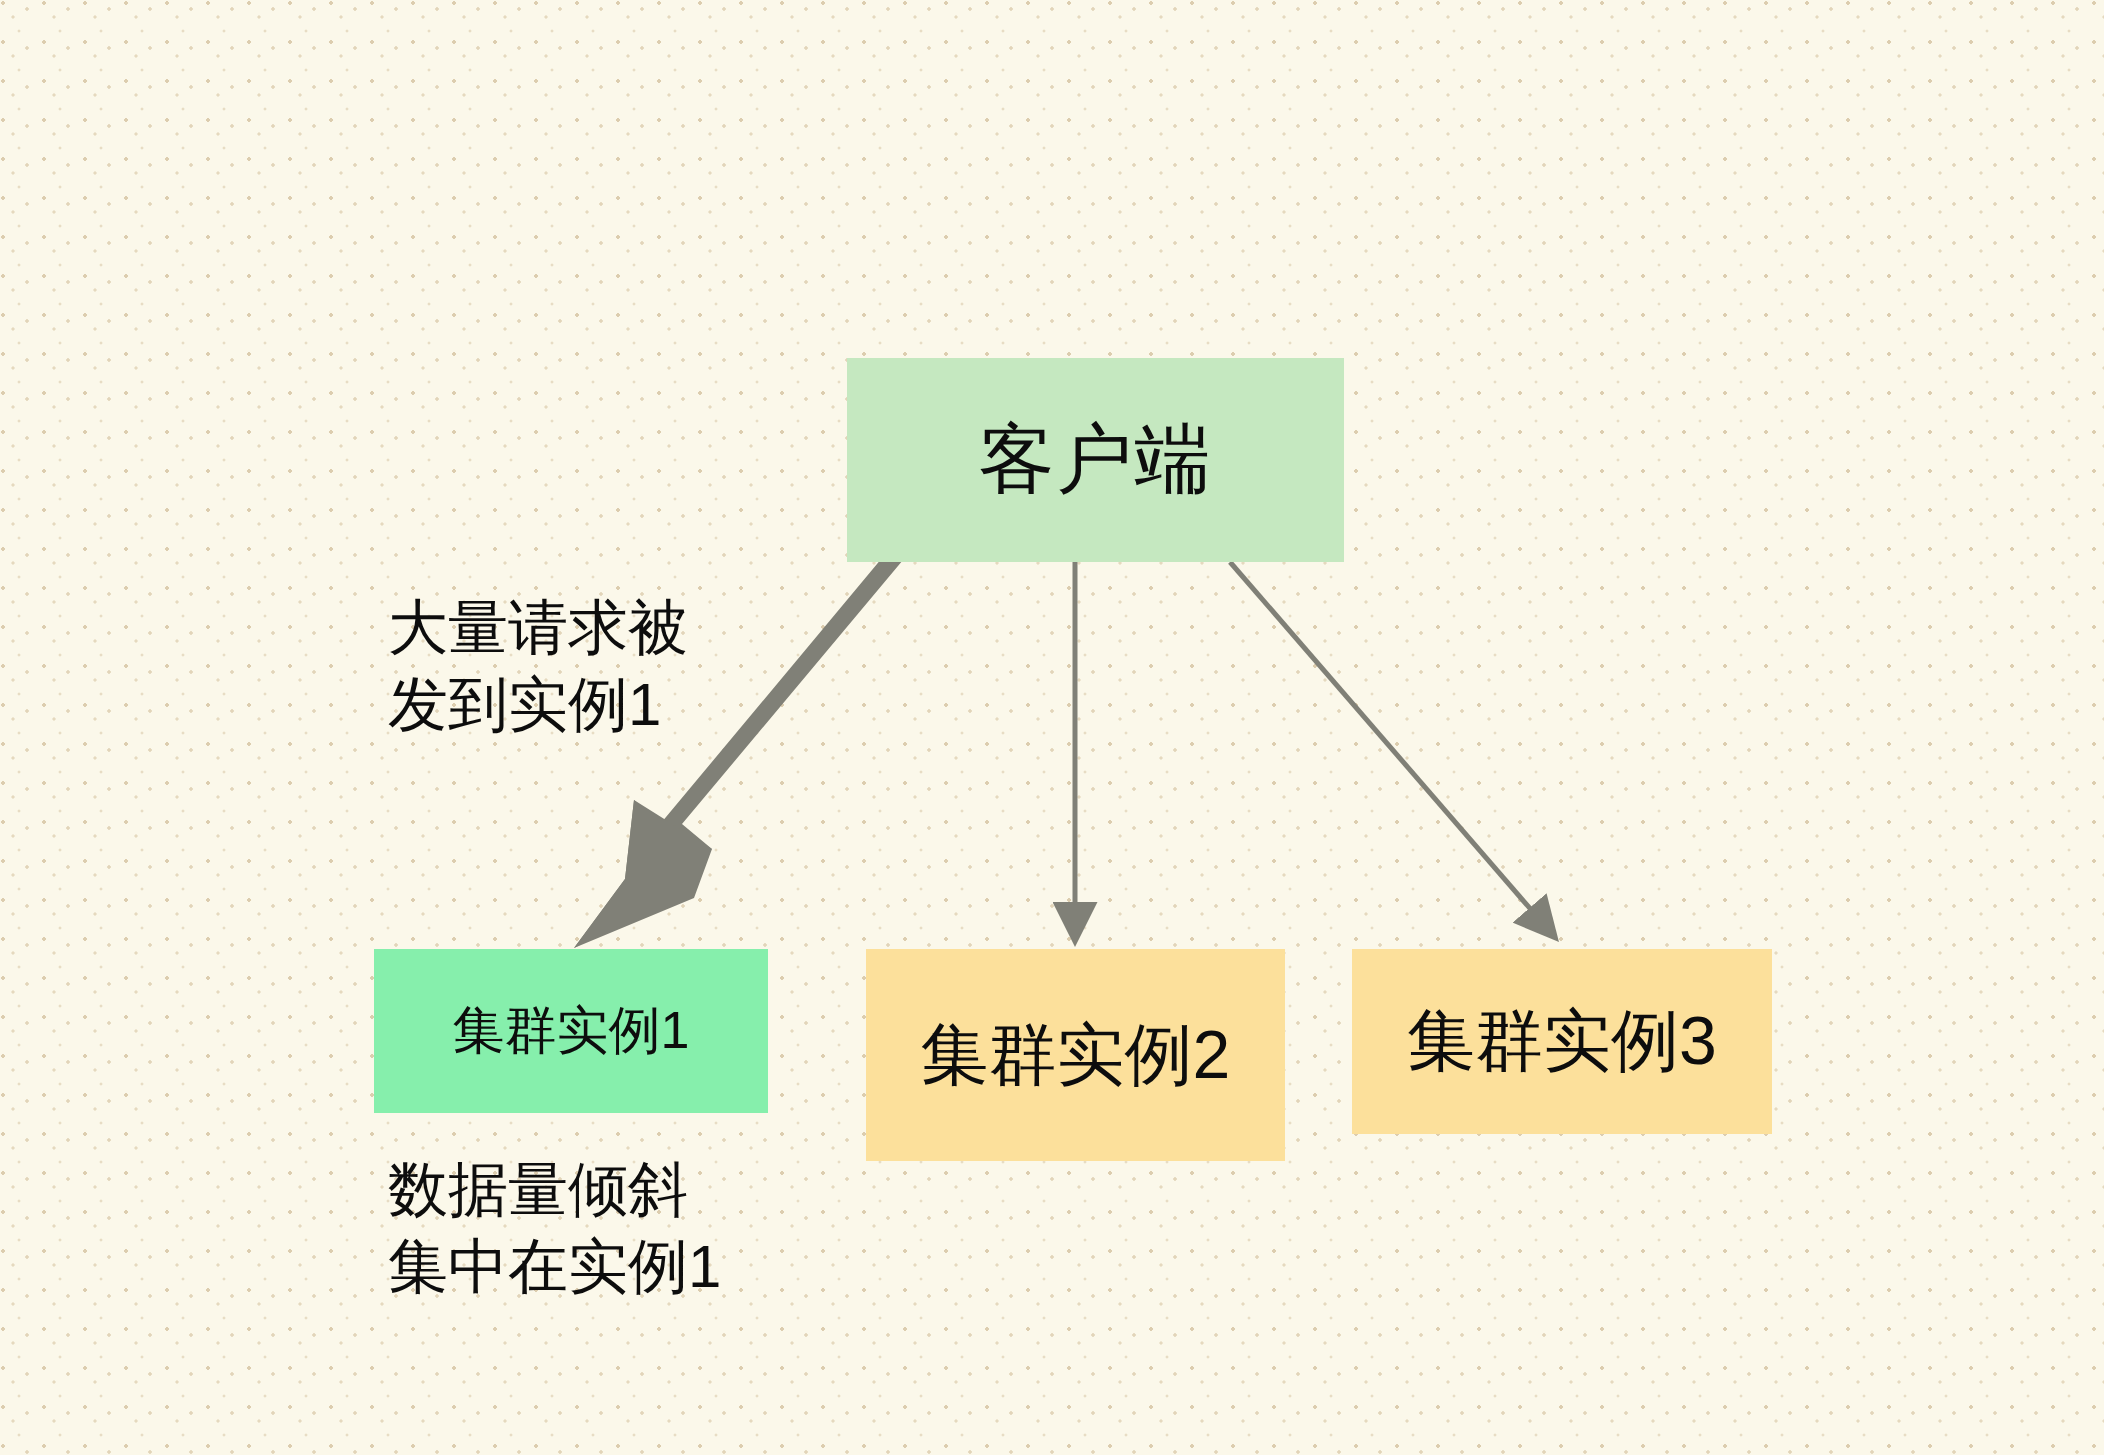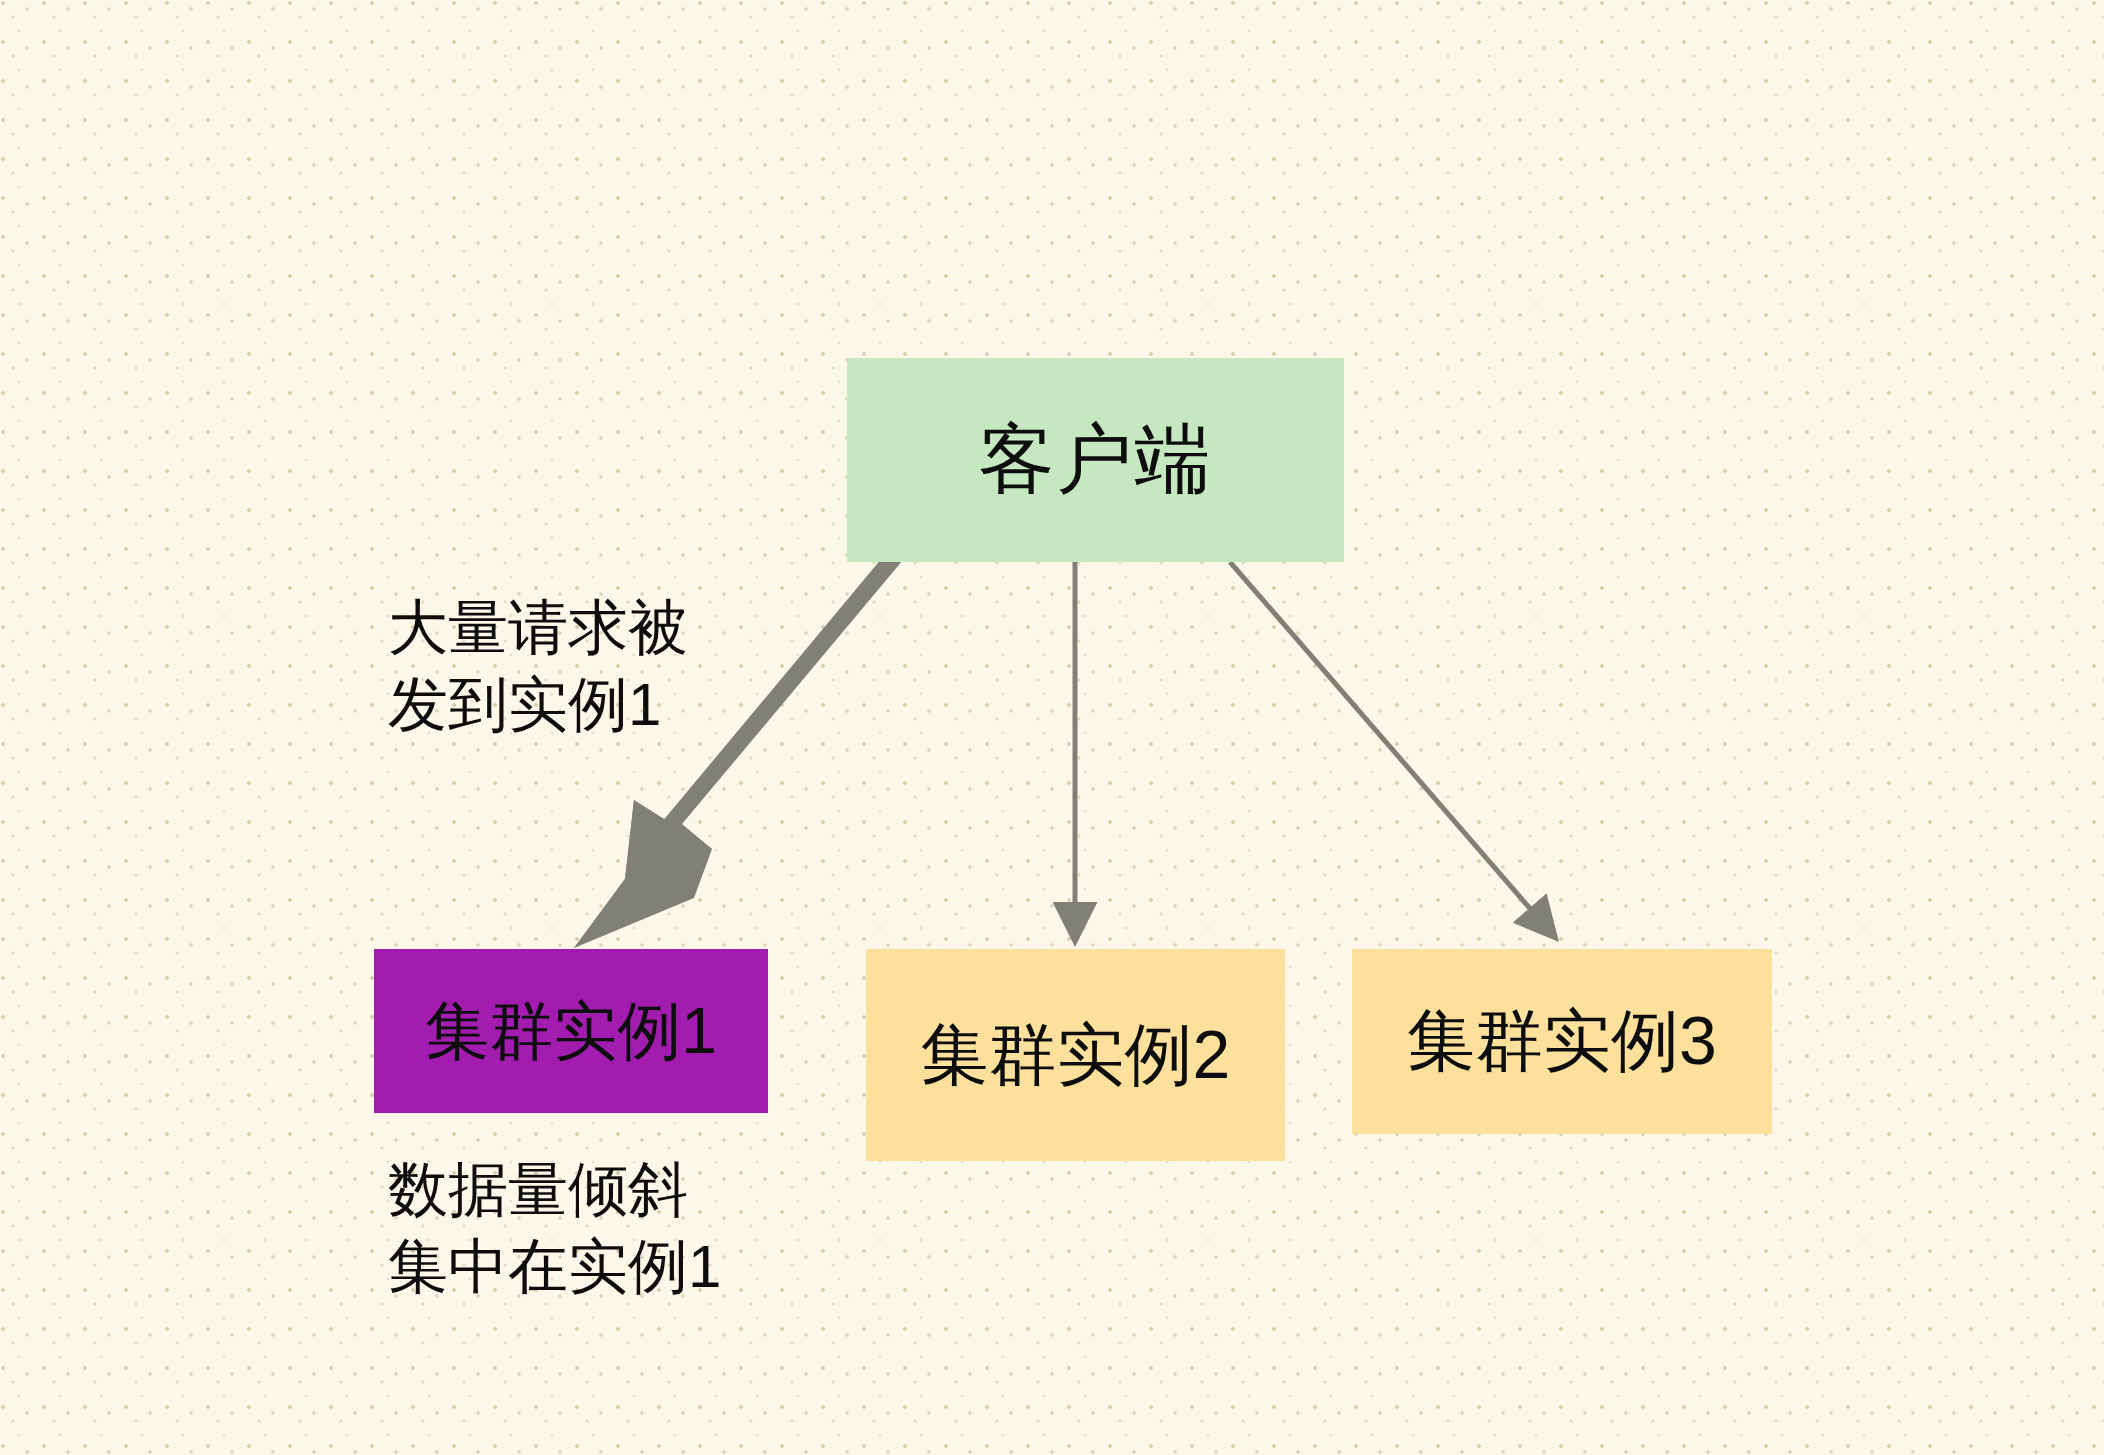--- a/index.html
+++ b/index.html
@@ -61,22 +61,22 @@
     background: #c5e8c0;
     font-size: 76px;
     letter-spacing: 2px;
   }
 
   #node-instance-1 {
     left: 374px;
     top: 949px;
     width: 394px;
     height: 164px;
-    background: #a21caf;
-    font-size: 64px;
+    background: #86efac;
+    font-size: 52px;
   }
 
   #node-instance-2 {
     left: 866px;
     top: 949px;
     width: 419px;
     height: 212px;
     background: #fce09b;
     font-size: 68px;
   }

